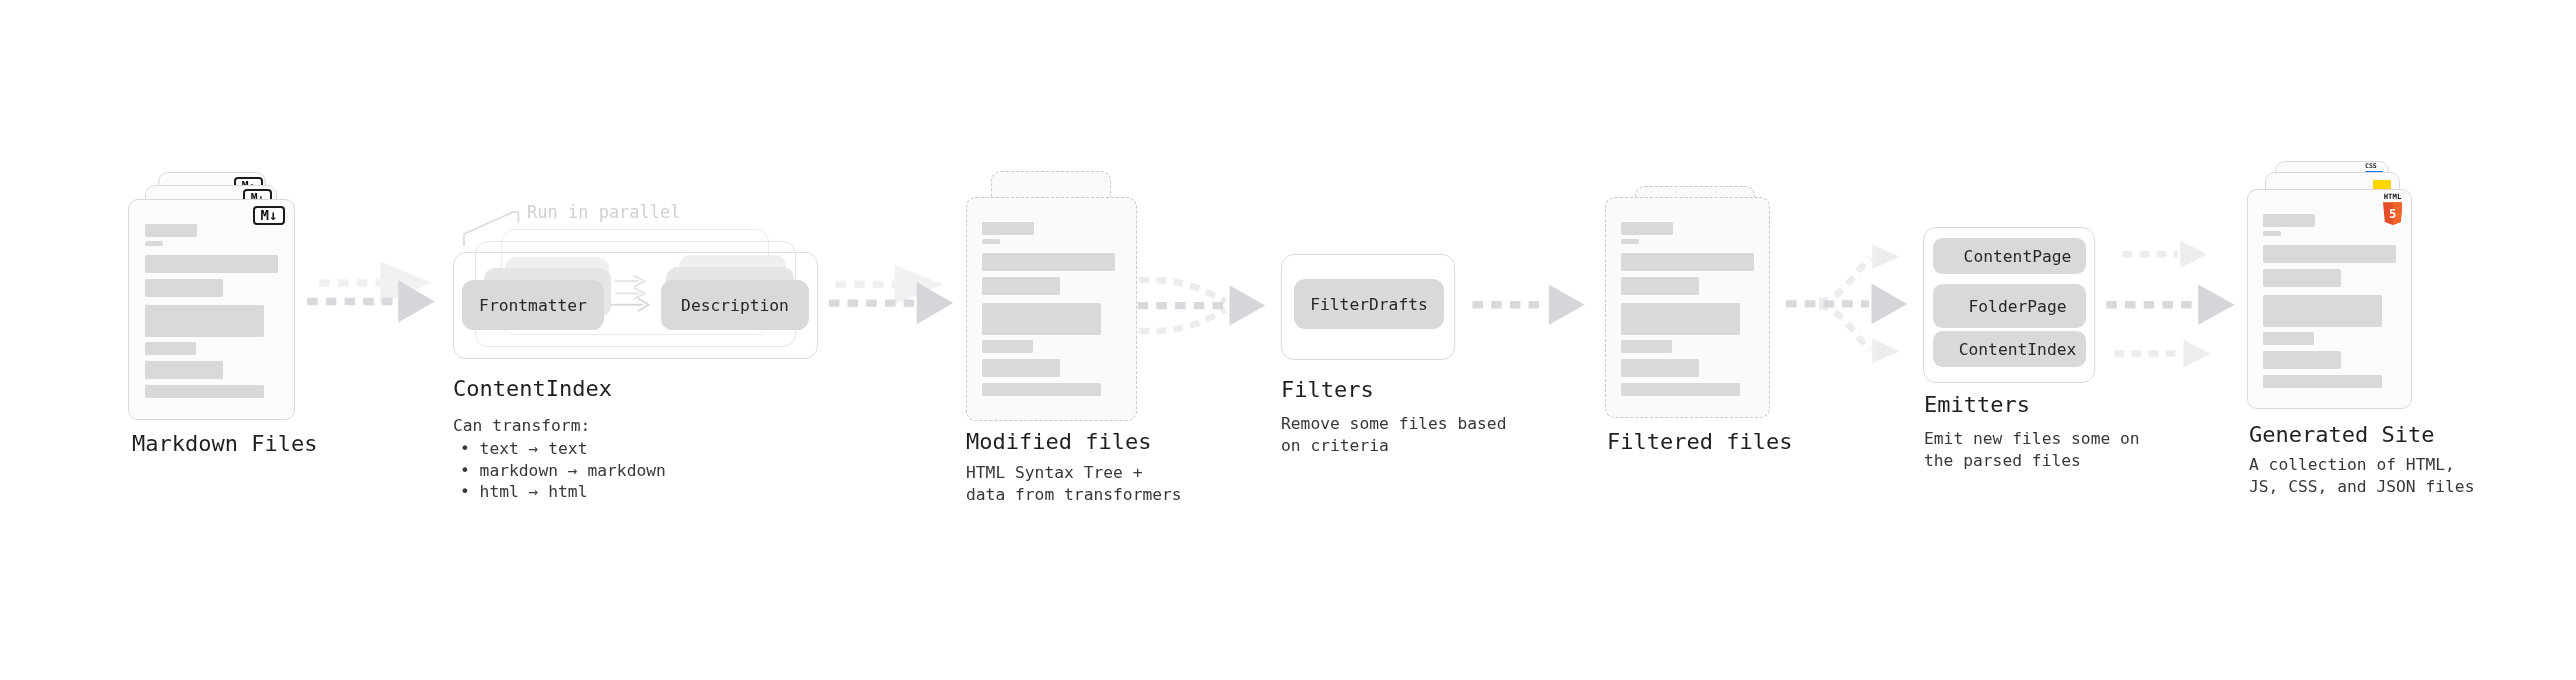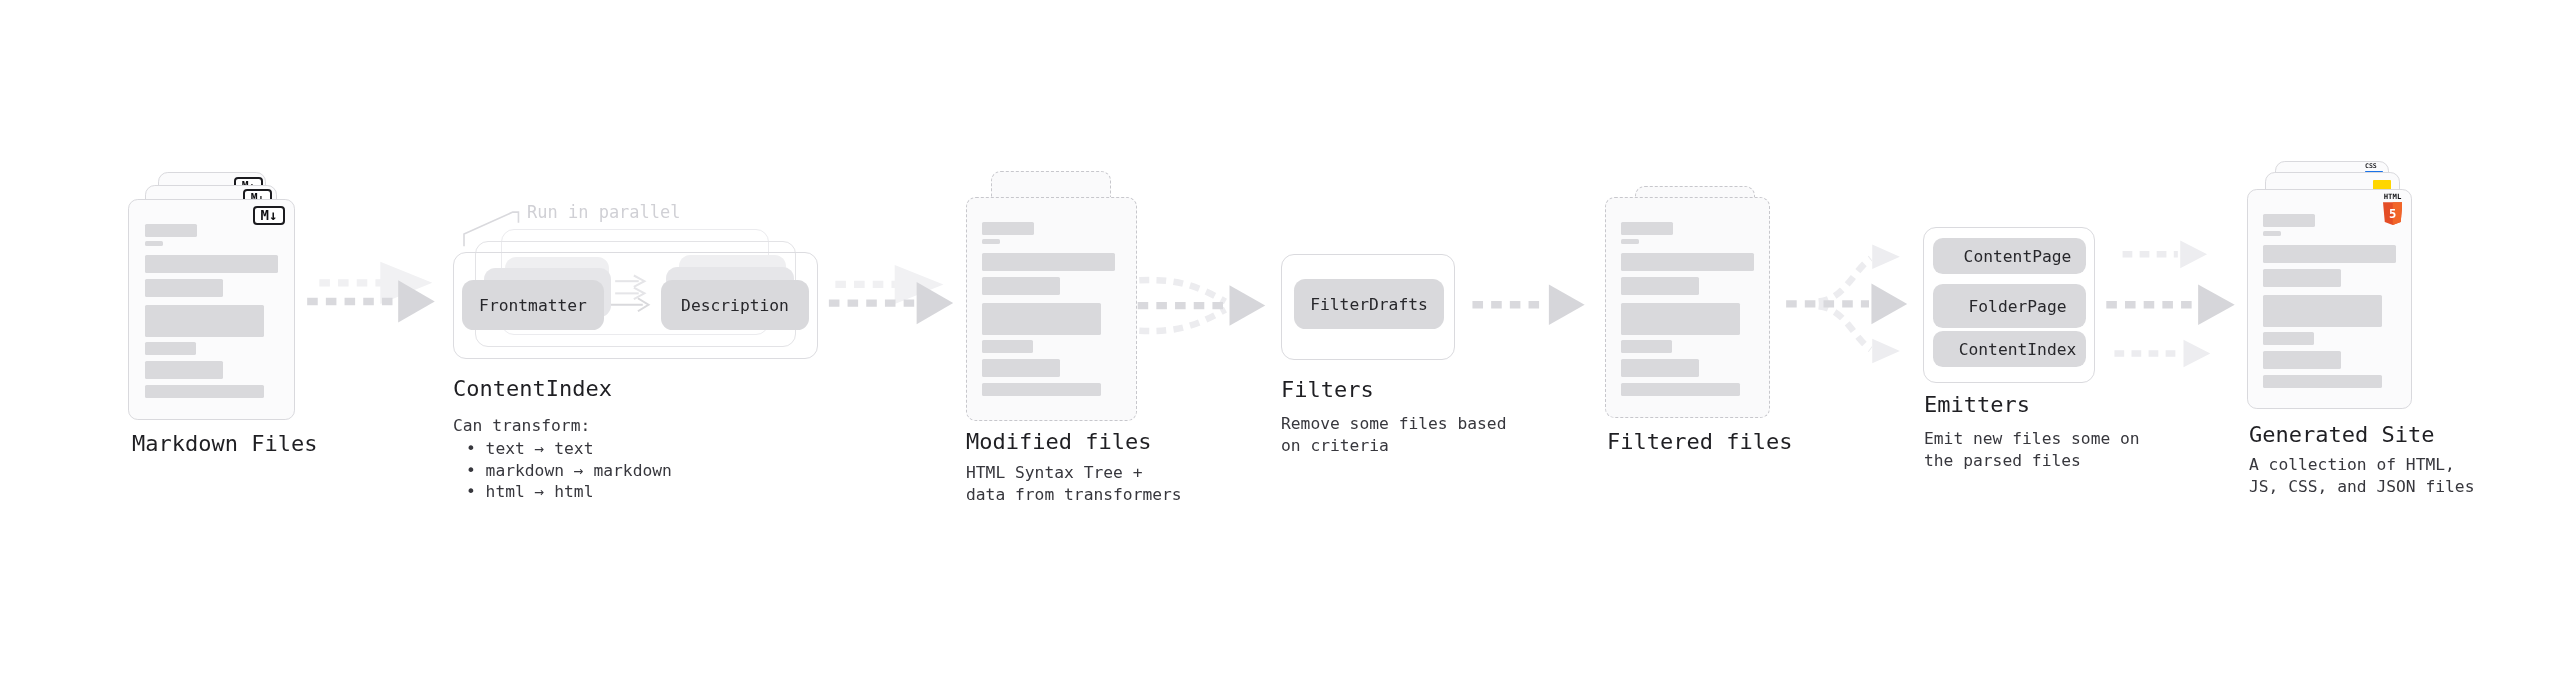--- a/index.html
+++ b/index.html
@@ -138,21 +138,21 @@
 
     <div class="pill ghost2" style="left:505px;top:257px;width:104px;height:49px;"></div>
     <div class="pill ghost1" style="left:484px;top:268px;width:127px;height:49px;"></div>
     <div class="pill" style="left:462px;top:280px;width:142px;height:50px;">Frontmatter</div>
 
     <div class="pill ghost2" style="left:679px;top:255px;width:107px;height:49px;"></div>
     <div class="pill ghost1" style="left:666px;top:267px;width:128px;height:49px;"></div>
     <div class="pill" style="left:661px;top:280px;width:148px;height:50px;">Description</div>
     <div class="stage-label" style="left:453px;top:376px;">ContentIndex</div>
     <div class="stage-desc" style="left:453px;top:415px;">Can transform:</div>
-    <div class="bullets" style="left:460px;top:438px;margin-left:6px;">
+    <div class="bullets" style="left:460px;top:438px;">
       <span>• text → text</span>
       <span>• markdown → markdown</span>
       <span>• html → html</span>
     </div>
   </div>
 
   <div>
     <div class="file-card dashed" style="left:991px;top:171px;width:120px;height:42px;"></div>
     <div class="file-card dashed" style="left:966px;top:197px;width:171px;height:224px;">
       <div class="doc-bars">

